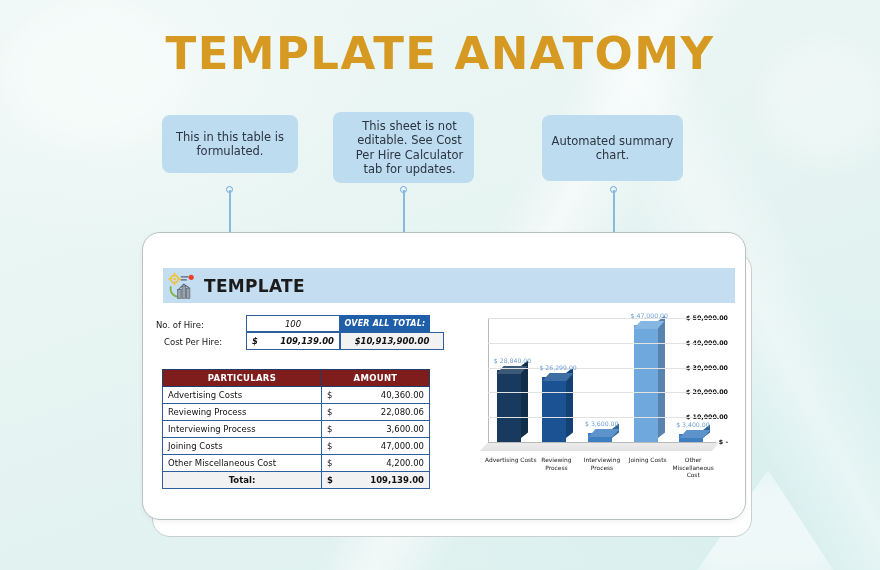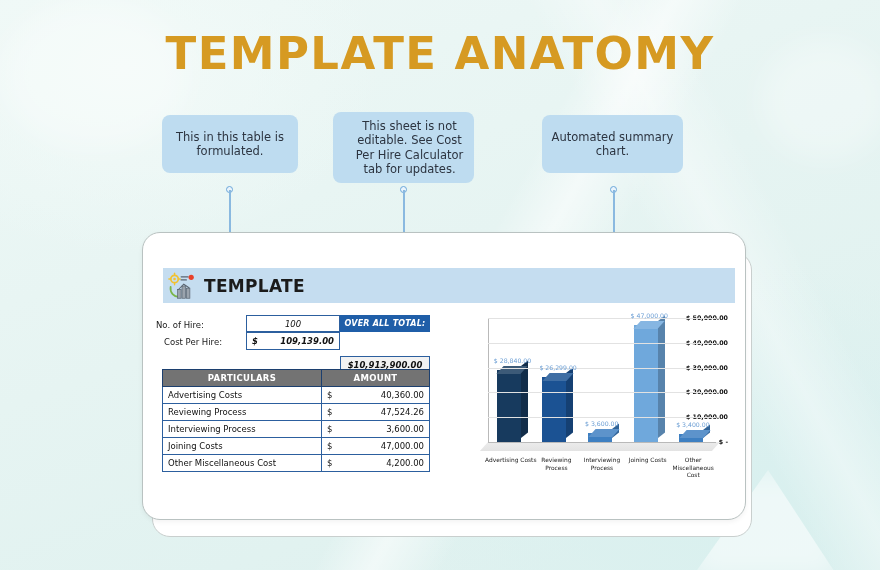--- a/index.html
+++ b/index.html
@@ -60,21 +60,21 @@
     line-height: 14.5px;
     text-align: center;
     display: flex;
     align-items: center;
     justify-content: center;
     padding: 6px 8px;
     font-family: "DejaVu Sans", sans-serif;
   }
   #callout-1 { left: 162px; top: 115px; width: 136px; height: 58px; }
   #callout-2 { left: 333px; top: 112px; width: 141px; height: 71px; padding-left: 20px; }
-  #callout-3 { left: 542px; top: 115px; width: 141px; height: 58px; }
+  #callout-3 { left: 542px; top: 115px; width: 141px; height: 66px; }
 
   
   .conn { position: absolute; width: 1.6px; background: #8ab9e0; }
   .conn-dot {
     position: absolute; width: 7px; height: 7px; border-radius: 50%;
     border: 1.5px solid #6ba7da; background: #eaf4fc;
   }
   .conn-arrow {
     position: absolute; width: 0; height: 0;
     border-left: 4px solid transparent;
@@ -151,39 +151,38 @@
     left: 340px; top: 315px; width: 90px; height: 17px;
     background: #1f5ea8; color: #fff; font-weight: 700;
     justify-content: center; font-size: 8px; letter-spacing: .2px;
     border-color: #1f5ea8;
   }
   #cell-cph {
     left: 246px; top: 332px; width: 94px; height: 18px;
     padding: 0 5px; justify-content: space-between; font-weight: 700; color: #111;
   }
   #cell-overall-val {
-    left: 340px; top: 332px; width: 90px; height: 18px;
+    left: 340px; top: 332px; width: 104px; height: 18px;
     background: #f2f2f2; color: #111; font-weight: 700;
     justify-content: center;
-    margin-top: 24px;
   }
 
   
   #table { position: absolute; left: 162px; top: 369px; width: 268px; }
   #table table { border-collapse: collapse; width: 100%; }
   #table th, #table td {
     border: 1px solid #2c5f9e;
     font-size: 8.5px;
     font-family: "DejaVu Sans", sans-serif;
     height: 17px;
     padding: 0 5px;
     color: #111;
   }
   #table thead th {
-    background: #737373; color: #fff; font-weight: 700;
+    background: #7f1d1d; color: #fff; font-weight: 700;
     text-align: center; letter-spacing: .3px; border-color: #1c3f6e;
   }
   td.part { text-align: left; }
   td.amt  { width: 108px; }
   .amt-inner { display: flex; justify-content: space-between; align-items: center; }
   tr.total-row td {
     border: none; background: #f2f2f2; font-weight: 700; height: 19px;
   }
   tr.total-row td.part { text-align: center; }
 
@@ -308,21 +307,21 @@
               <span>$</span>
               <span>40,360.00</span>
             </div>
           </td>
         </tr>
         <tr>
           <td class="part">Reviewing Process</td>
           <td class="amt">
             <div class="amt-inner">
               <span>$</span>
-              <span>47,524.26</span>
+              <span>22,080.06</span>
             </div>
           </td>
         </tr>
         <tr>
           <td class="part">Interviewing Process</td>
           <td class="amt">
             <div class="amt-inner">
               <span>$</span>
               <span>3,600.00</span>
             </div>
@@ -336,20 +335,29 @@
               <span>47,000.00</span>
             </div>
           </td>
         </tr>
         <tr>
           <td class="part">Other Miscellaneous Cost</td>
           <td class="amt">
             <div class="amt-inner">
               <span>$</span>
               <span>4,200.00</span>
+            </div>
+          </td>
+        </tr>
+        <tr class="total-row">
+          <td class="part">Total:</td>
+          <td class="amt">
+            <div class="amt-inner">
+              <span>$</span>
+              <span>109,139.00</span>
             </div>
           </td>
         </tr>
       </tbody>
   </table>
 </div>
 
 <div id="chart">
   <div id="y-axis"></div>
   <div id="plot-floor"></div>

